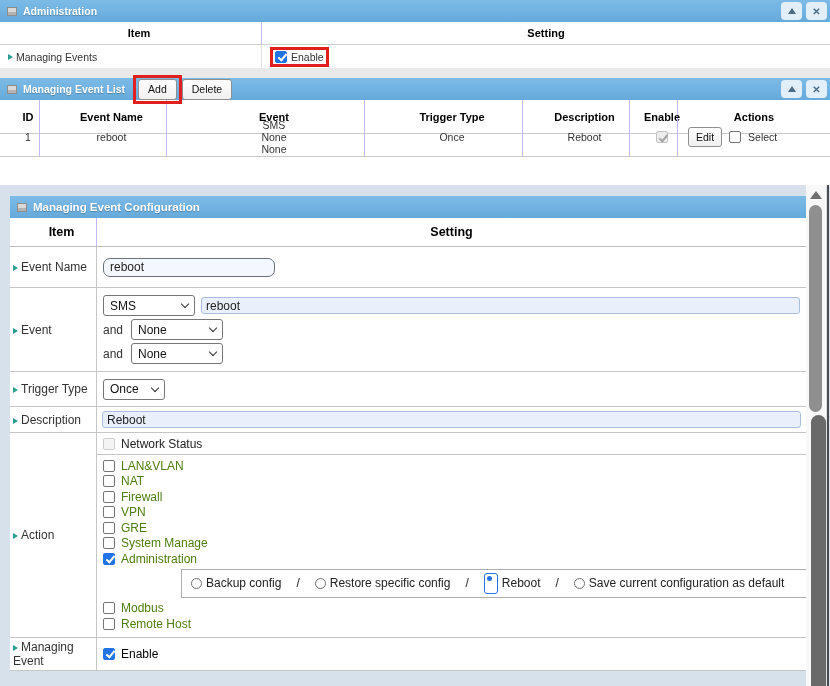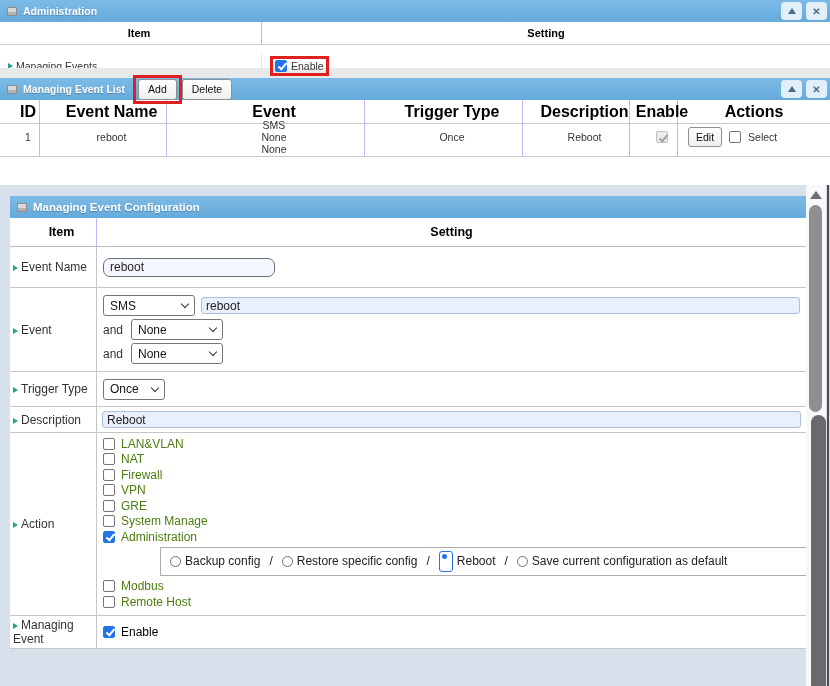--- a/index.html
+++ b/index.html
@@ -21,38 +21,38 @@
             border-bottom:6px solid #4a6b84; }
 
   
   .cell { display:flex; align-items:center; justify-content:center; }
   .b-r { border-right:1px solid #c4b5fd;margin-left:17px; }
 
   
   .t1-head { position:absolute; top:22px; left:0; width:830px; height:23px;
              display:grid; grid-template-columns:262px 1fr; border-bottom:1px solid #cfcfcf;
              font-weight:bold; font-size:11px; color:#000; }
-  .t1-row  { position:absolute; top:54px; left:0; width:826px; height:23px;
+  .t1-row  { position:absolute; top:45px; left:0; width:826px; height:23px;
              display:grid; grid-template-columns:262px 1fr; font-size:10.5px; color:#333; }
   .t1-row .label-cell { display:flex; align-items:center; padding-left:8px; border-right:1px solid #e3e3e3; }
   .t1-row .set-cell { display:flex; align-items:center; padding-left:8px; }
 
   .gray-strip { position:absolute; top:68px; left:0; width:830px; height:10px; background:#e9e9e9; }
 
   
   .hbtn { background:linear-gradient(#fefefe,#f0f0f0); border:1px solid #8f8f8f; border-radius:3px;
           font-size:10.5px; height:21px; padding:0 9px; cursor:pointer; color:#111;
           font-family:"Liberation Sans",sans-serif; }
   .red-wrap { border:3px solid #e01f1f; padding:1px 2px; display:inline-flex; align-items:center; gap:4px;
               position:relative; z-index:5; background:transparent; }
 
   
-  .t2-head { position:absolute; top:100px; left:0; width:830px; height:24px;
+  .t2-head { position:absolute; top:100px; left:0; width:830px; height:34px;
              display:grid; grid-template-columns:40px 127px 198px 158px 107px 48px 1fr;
-             font-weight:bold; font-size:16px; border-bottom:1px solid #c9c9c9; background:#fff; }
+             font-weight:bold; font-size:11px; border-bottom:1px solid #c9c9c9; background:#fff; }
   .t2-row  { position:absolute; top:118px; left:0; width:830px; height:39px;
              display:grid; grid-template-columns:40px 127px 198px 158px 107px 48px 1fr;
              font-size:10.5px; color:#333; border-bottom:1px solid #c9c9c9; }
   .stacked { display:flex; flex-direction:column; align-items:center; justify-content:center; line-height:12px; }
   .actions-cell { display:flex; align-items:center; gap:7px; padding-left:10px; }
 
   
   .cb { width:12px; height:12px; border:1px solid #757575; border-radius:2px; background:#fff;
         position:relative; flex:none; cursor:pointer; }
   .cb.checked { background:#2273e6; border-color:#2273e6; }
@@ -91,22 +91,22 @@
   .chev { width:6px; height:6px; border-right:1.6px solid #333; border-bottom:1.6px solid #333;
           transform:rotate(45deg); margin-left:8px; margin-top:-3px; }
 
   .evt-line { display:flex; align-items:center; gap:6px; margin:3px 0; }
   .and-lbl { color:#333; width:22px; flex:none; }
 
   .cb-line { display:flex; align-items:center; gap:6px; height:15.5px; color:#4d7c0f; }
   .ns-row { display:flex; align-items:center; gap:6px; height:22px; padding-left:6px;
             border-bottom:1px solid #c6c6c6; color:#222; }
   .cb-list { padding:3px 0 2px 6px; }
-  .radio-band { display:flex; align-items:center; margin-left:63px; border:1px solid #adadad;
-                border-right:none; padding:3px 0 3px 9px; gap:7px; color:#222; }
+  .radio-band { display:flex; align-items:center; margin-left:84px; border:1px solid #adadad;
+                border-right:none; padding:3px 0 3px 9px; gap:13px; color:#222; }
   .radio-item { display:flex; align-items:center; gap:4px; white-space:nowrap; }
   .slash { margin:0 2px; color:#222; }
 
   
   .sb { position:absolute; left:806px; top:0; width:20px; height:501px; background:#f8f8f8; }
   .sb-arrow { position:absolute; left:4px; top:6px; width:0; height:0;
               border-left:6px solid transparent; border-right:6px solid transparent;
               border-bottom:8px solid #6e6e6e; cursor:pointer; }
   .sb-thumb1 { position:absolute; left:3px; top:20px; width:13px; height:207px; background:#8f8f8f; border-radius:7px; cursor:pointer; }
   .sb-thumb2 { position:absolute; left:5px; top:230px; width:15px; height:271px; background:#6a6a6a; border-radius:8px 8px 0 0; cursor:pointer; }
@@ -264,20 +264,24 @@
         <div style="padding:3px 5px;display:flex;align-items:center;">
           <input class="field wide-input" value="Reboot" style="">
         </div>
       </div>
 
       <div class="prow">
         <div class="item-cell">
             <span class="txt"><span class="arrow"></span><span>Action</span></span>
           </div>
         <div>
+          <div class="ns-row">
+            <span class="cb disabled"></span>
+            <span>Network Status</span>
+          </div>
           <div class="cb-list">
             <div class="cb-line">
                 <span class="cb"></span>
                 <span>LAN&amp;VLAN</span>
               </div>
             <div class="cb-line">
                 <span class="cb"></span>
                 <span>NAT</span>
               </div>
             <div class="cb-line">

